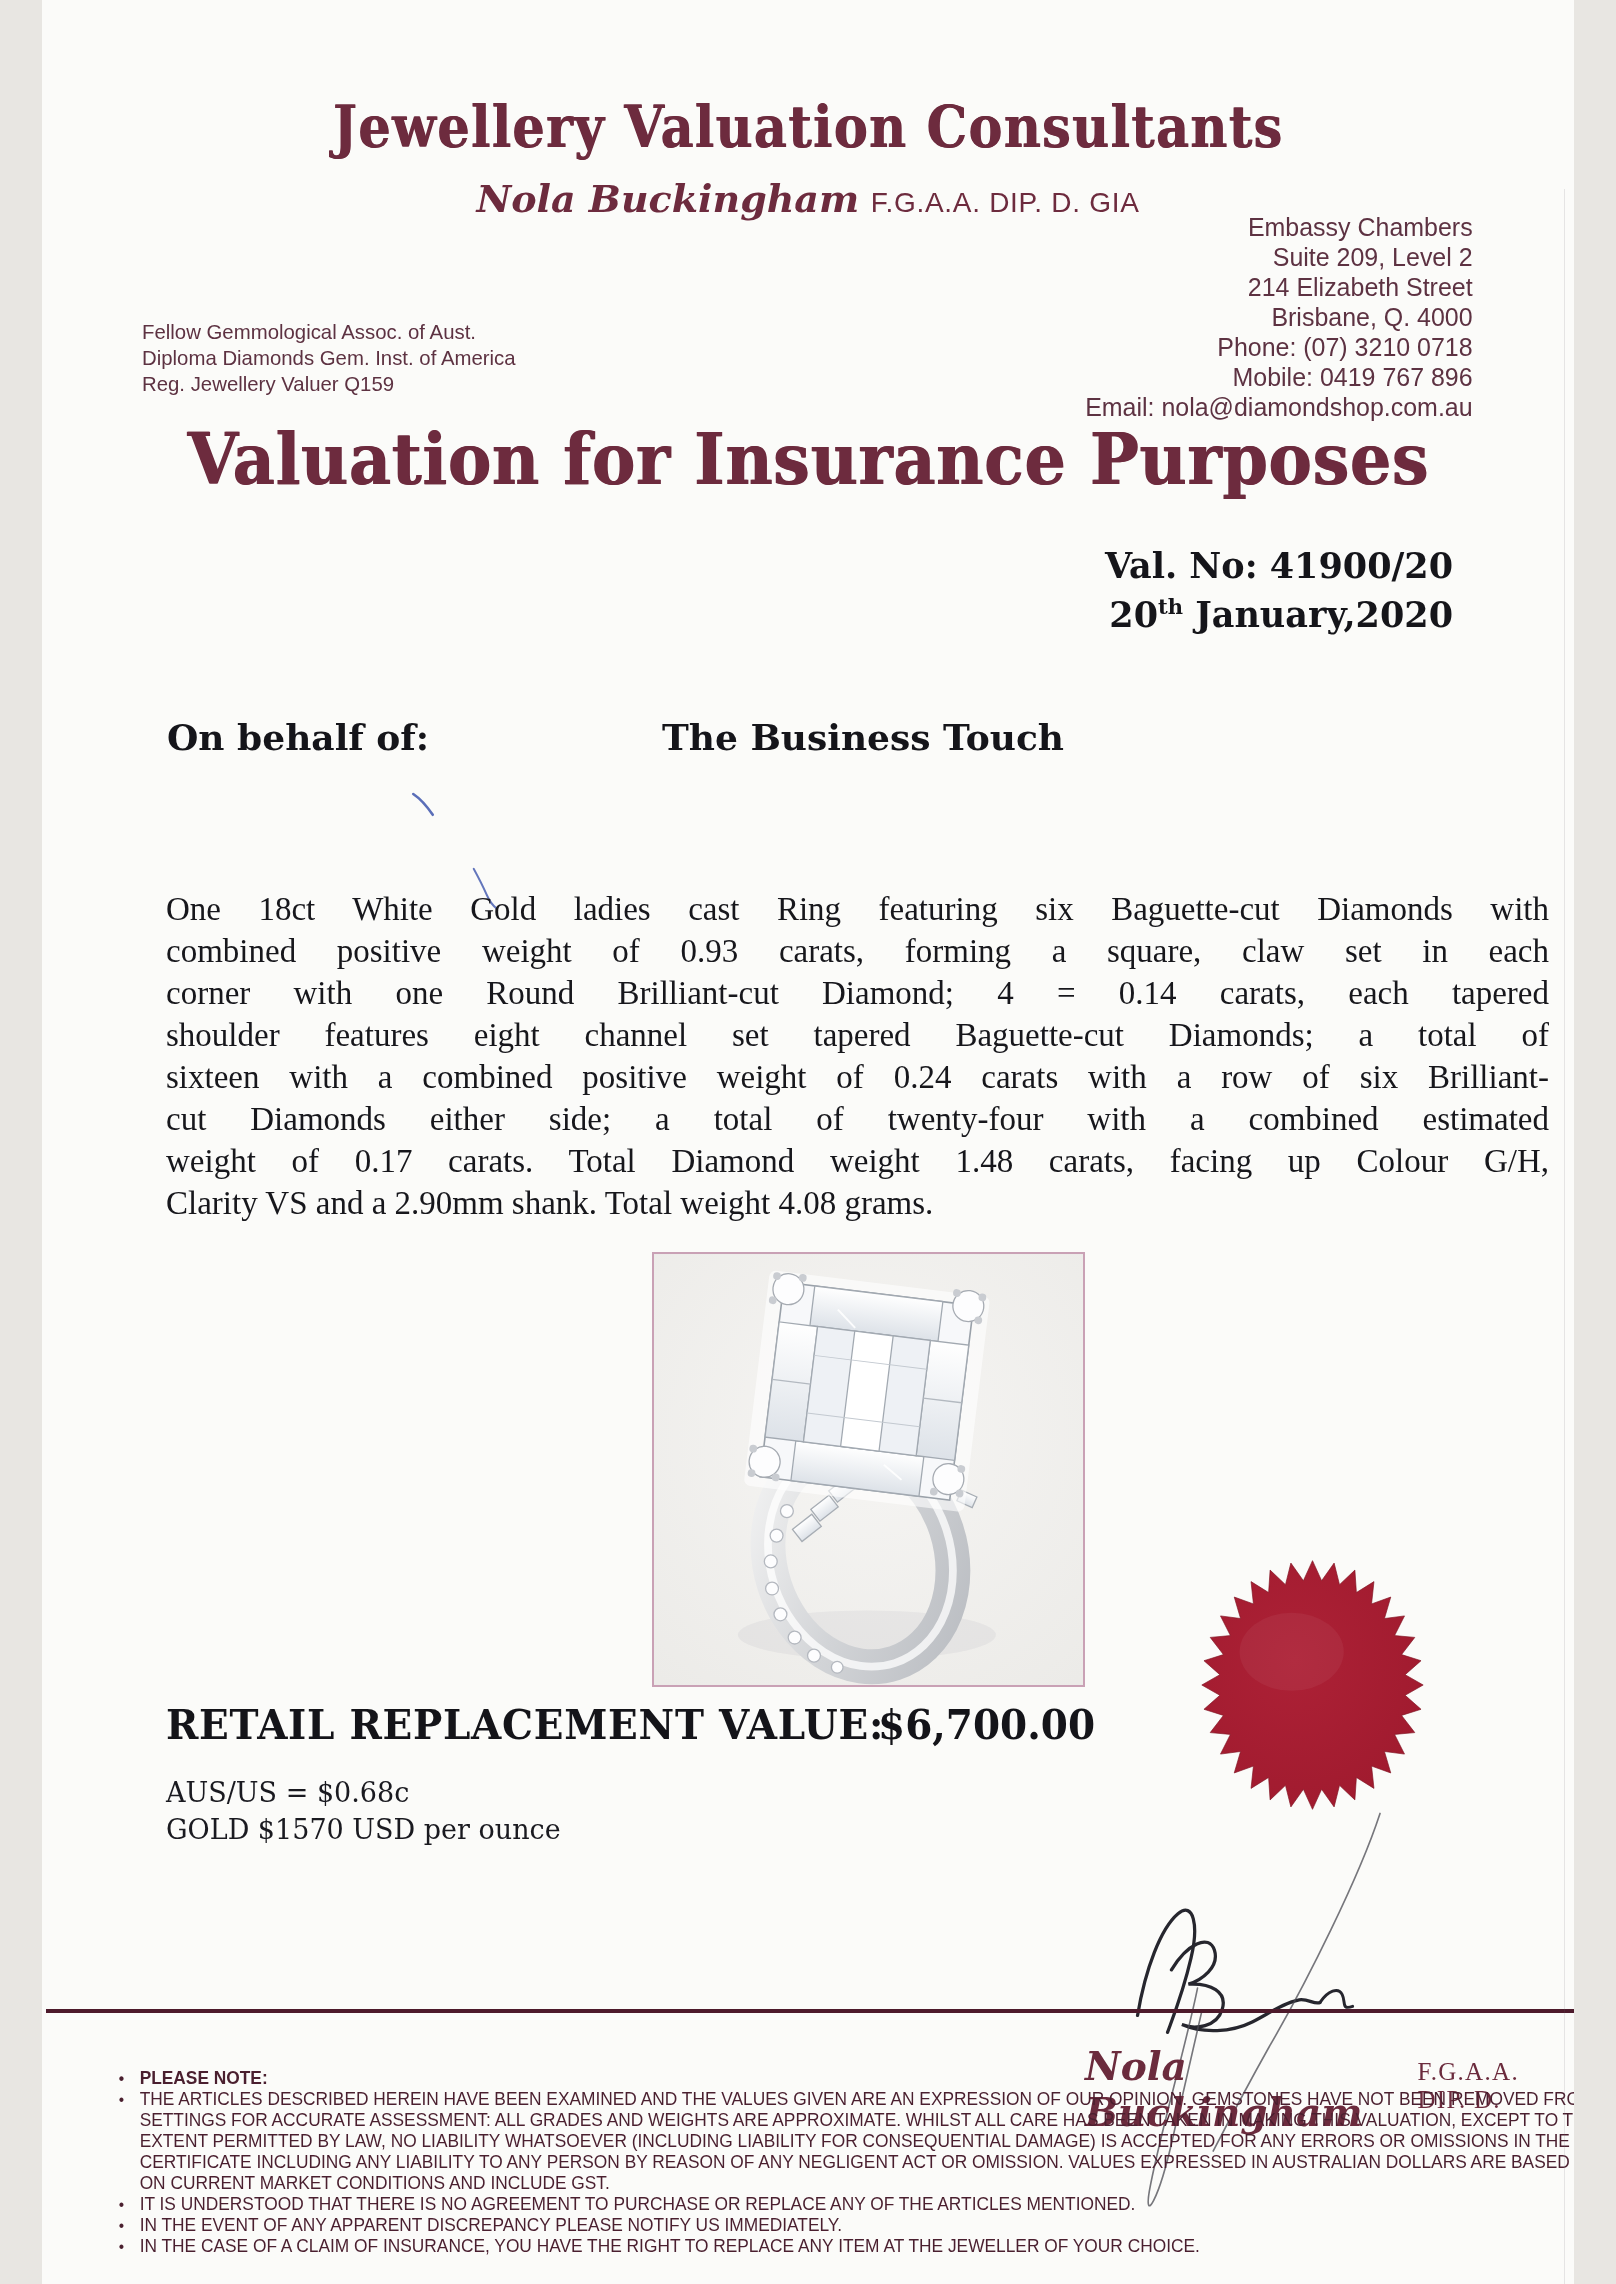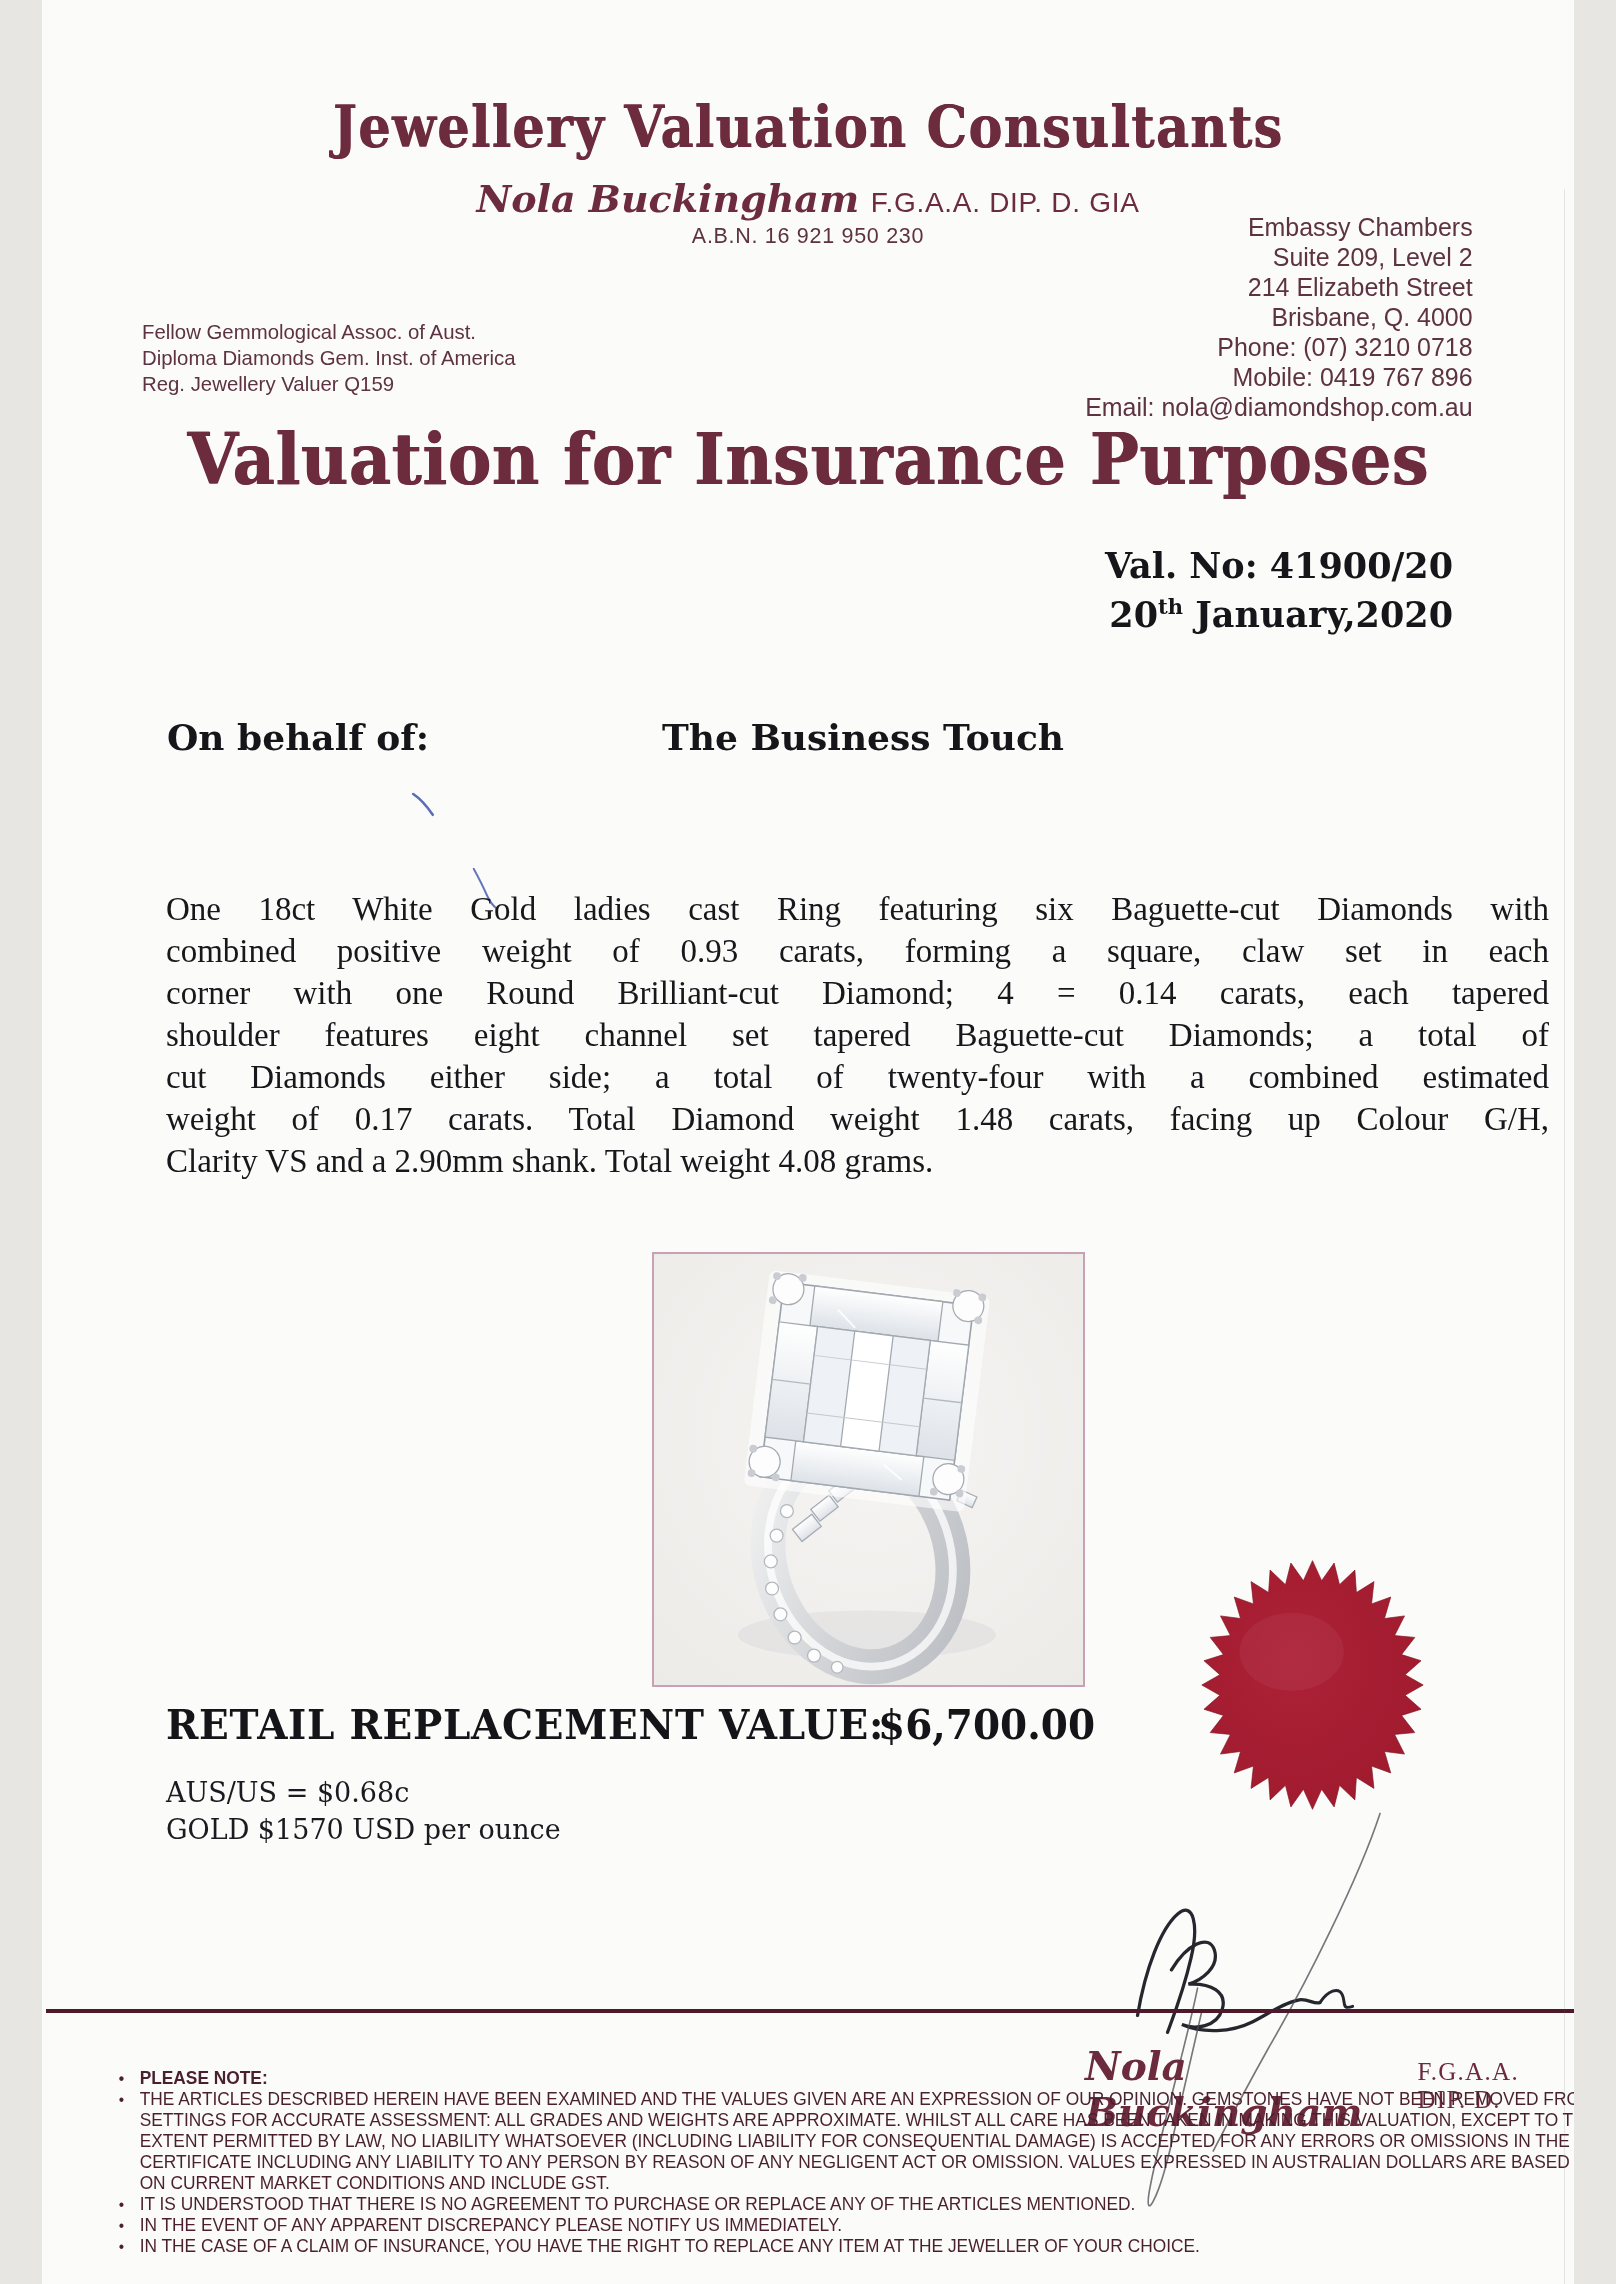--- a/index.html
+++ b/index.html
@@ -113,21 +113,20 @@
 
 <div class="page" data-name="certificate-page">
 
   <div class="brand" data-name="brand-title">Jewellery Valuation Consultants</div>
 
   <div class="principal-row" data-name="principal-row">
     <span class="principal" data-name="principal-name">Nola Buckingham</span>
     <span class="principal-creds" data-name="principal-credentials">F.G.A.A. DIP. D. GIA</span>
   </div>
 
-  <div class="abn" data-name="abn-number">A.B.N. 16 921 950 230</div>
 
   <div class="address" data-name="address-block">
     <div data-name="address-line">Embassy Chambers</div>
     <div data-name="address-line">Suite 209, Level 2</div>
     <div data-name="address-line">214 Elizabeth Street</div>
     <div data-name="address-line">Brisbane, Q. 4000</div>
     <div data-name="address-phone">Phone: (07) 3210 0718</div>
     <div data-name="address-mobile">Mobile: 0419 767 896</div>
     <div data-name="address-email">Email: nola@diamondshop.com.au</div>
   </div>
@@ -153,20 +152,21 @@
   <svg class="blue-mark" data-name="blue-pen-mark" viewBox="0 0 220 220">
     <path d="M 25,20 Q 40,30 55,52" fill="none" stroke="#3d55ad" stroke-width="4" stroke-linecap="round" opacity=".85"></path>
     <path d="M 118,135 q 12,22 20,40 q 6,14 16,22" fill="none" stroke="#3d55ad" stroke-width="3" stroke-linecap="round" opacity=".8"></path>
   </svg>
 
   <div class="desc" data-name="item-description">
     <div class="jl" data-name="description-line">One 18ct White Gold ladies cast Ring featuring six Baguette-cut Diamonds with</div>
     <div class="jl" data-name="description-line">combined positive weight of 0.93 carats, forming a square, claw set in each</div>
     <div class="jl" data-name="description-line">corner with one Round Brilliant-cut Diamond; 4 = 0.14 carats, each tapered</div>
     <div class="jl" data-name="description-line">shoulder features eight channel set tapered Baguette-cut Diamonds; a total of</div>
+    <div class="jl" data-name="description-line">sixteen with a combined positive weight of 0.24 carats with a row of six Brilliant-</div>
     <div class="jl" data-name="description-line">cut Diamonds either side; a total of twenty-four with a combined estimated</div>
     <div class="jl" data-name="description-line">weight of 0.17 carats. Total Diamond weight 1.48 carats, facing up Colour G/H,</div>
     <div class="ll" data-name="description-line">Clarity VS and a 2.90mm shank. Total weight 4.08 grams.</div>
   </div>
 
   <figure class="photo" data-name="ring-photo">
     <svg viewBox="0 0 665 667" data-name="ring-illustration">
       <defs>
         <linearGradient id="metal" x1="0" y1="0" x2="1" y2="1">
           <stop offset="0" stop-color="#f4f4f4"></stop>

